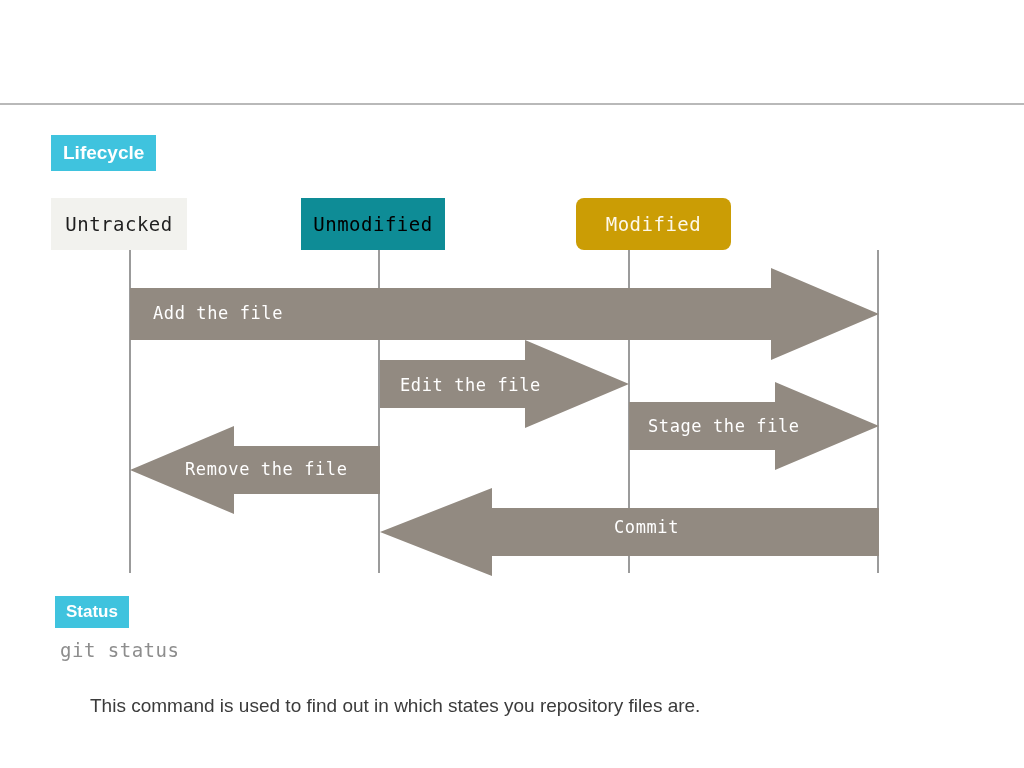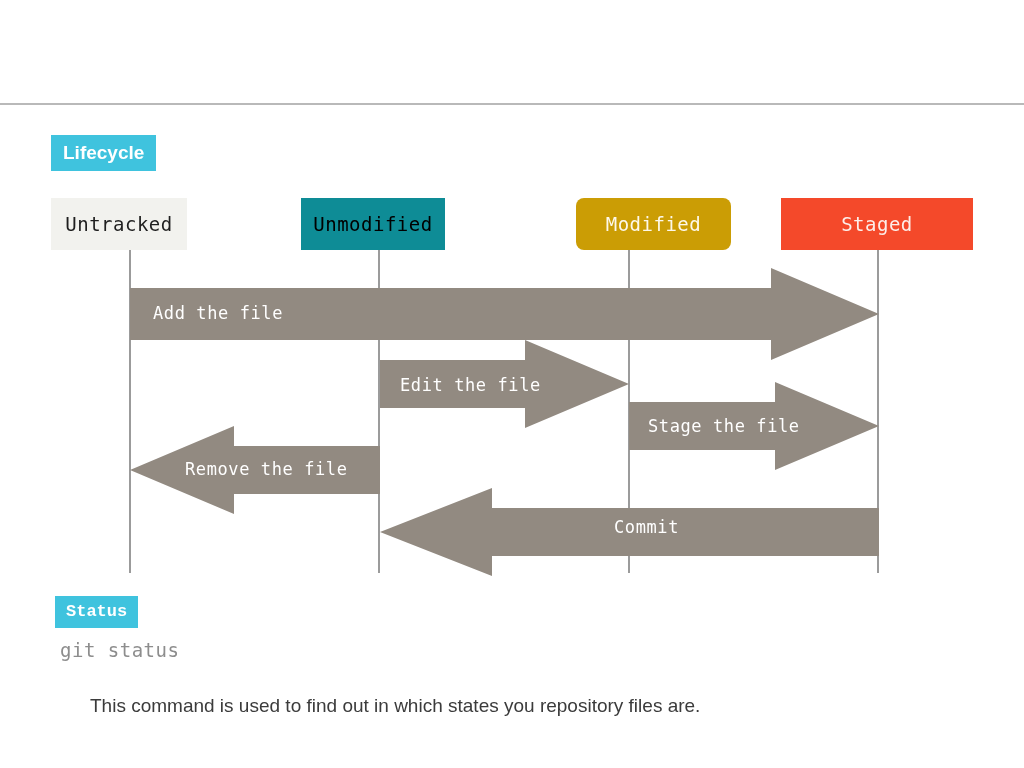--- a/index.html
+++ b/index.html
@@ -42,21 +42,21 @@
     position: absolute;
     background: #3fc3de;
     color: #ffffff;
     font-weight: bold;
     font-size: 19px;
     line-height: 1;
     padding: 8px 12px 9px 12px;
     white-space: nowrap;
   }
   #badge-lifecycle { left: 51px; top: 135px; }
-  #badge-status   { left: 55px; top: 596px; font-size: 17px; padding: 7px 11px 8px 11px; font-family: Liberation Mono, monospace; }
+  #badge-status   { left: 55px; top: 596px; font-size: 17px; padding: 7px 11px 8px 11px; }
 
   
   .diagram {
     position: absolute;
     left: 0;
     top: 0;
     width: 1024px;
     height: 768px;
     pointer-events: none;
   }
@@ -136,21 +136,20 @@
 
   <div class="header-rule"></div>
 
   <div class="section-badge" id="badge-lifecycle">Lifecycle</div>
 
   <div class="diagram">
 
     <div class="state-box" id="state-untracked">Untracked</div>
     <div class="state-box" id="state-unmodified">Unmodified</div>
     <div class="state-box" id="state-modified">Modified</div>
-    <div class="state-box" id="state-staged">Staged</div>
 
     <div class="lifeline" id="lifeline-untracked"></div>
     <div class="lifeline" id="lifeline-unmodified"></div>
     <div class="lifeline" id="lifeline-modified"></div>
     <div class="lifeline" id="lifeline-staged"></div>
 
     <div class="arrow-wrap" style="left:130px; top:268px;">
       <svg width="749" height="92" viewBox="0 0 749 92" xmlns="http://www.w3.org/2000/svg">
         <polygon class="arrow-body" points="0,20 641,20 641,0 749,46 641,92 641,72 0,72"></polygon>
       </svg>

